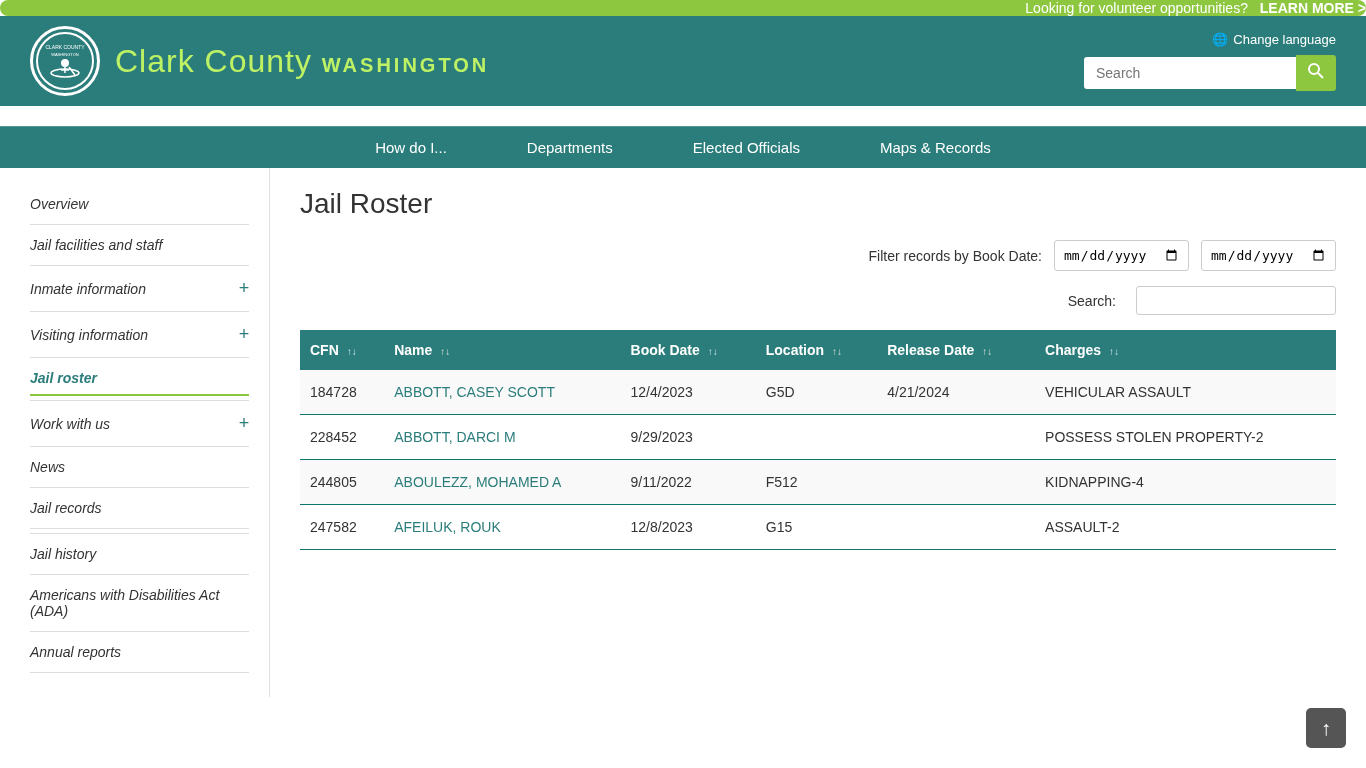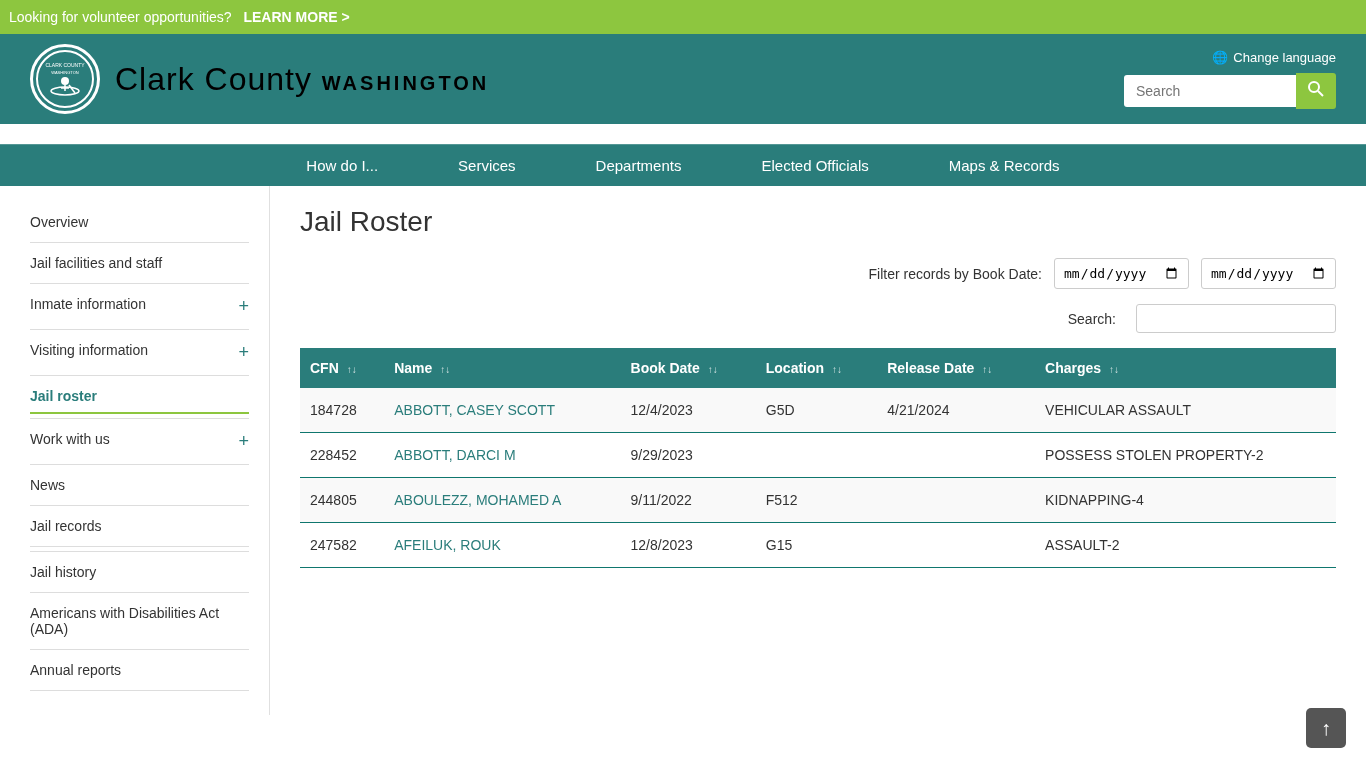--- a/index.html
+++ b/index.html
@@ -1,24 +1,25 @@
 <!DOCTYPE html>
 <html><head>
   <meta charset="utf-8">
   <style>
     * { box-sizing: border-box; margin: 0; padding: 0; }
     body { font-family: Arial, sans-serif; font-size: 14px; color: #333; background: #fff; }
 
     
     .top-banner {
       background: #8dc63f;
-      text-align: left;
-      padding: 9px;
-      color: #fff;
-      font-size: 14px;
+      text-align: right;
+      padding: 0;
+      color: #fff;
+      font-size: 14px;
+      border-radius: 11px;
     }
     .top-banner a {
       color: #fff;
       font-weight: bold;
       text-decoration: none;
       margin-left: 8px;
     }
 
     
     .header {
@@ -43,21 +44,21 @@
       display: flex;
       align-items: center;
       justify-content: center;
       overflow: hidden;
     }
     .logo-circle svg {
       width: 60px;
       height: 60px;
     }
     .header-title {
-      color: #000000;
+      color: #bef264;
       font-size: 32px;
       font-weight: 300;
       letter-spacing: 1px;
     }
     .header-title span {
       font-weight: 700;
       font-size: 20px;
       letter-spacing: 3px;
       text-transform: uppercase;
     }
@@ -76,21 +77,21 @@
       cursor: pointer;
     }
     .search-bar {
       display: flex;
       align-items: center;
     }
     .search-bar input {
       padding: 8px 12px;
       border: none;
       border-radius: 3px 0 0 3px;
-      width: 172px;
+      width: 212px;
       font-size: 14px;
       outline: none;
     }
     .search-bar button {
       background: #8dc63f;
       border: none;
       padding: 8px 12px;
       cursor: pointer;
       border-radius: 0 3px 3px 0;
       color: #fff;
@@ -125,27 +126,29 @@
 
     
     .sidebar {
       width: 270px;
       min-width: 270px;
       padding: 20px 20px 20px 30px;
       border-right: 1px solid #e0e0e0;
     }
     .sidebar-item {
       display: flex;
+      align-items: center;
       justify-content: space-between;
       padding: 8px 0;
       color: #333;
       cursor: pointer;
       font-size: 14px;
       text-decoration: none;
       border-bottom: none;
+      font-style: italic;
     }
     .sidebar-item.active {
       color: #2a7d7b;
       font-weight: 600;
       border-bottom: 2px solid #8dc63f;
     }
     .sidebar-item .plus-icon {
       color: #2a7d7b;
       font-size: 18px;
       font-weight: 300;
@@ -304,21 +307,20 @@
           <circle cx="6" cy="6" r="5" stroke="white" stroke-width="2" fill="none"></circle>
           <line x1="10" y1="10" x2="15" y2="15" stroke="white" stroke-width="2"></line>
         </svg>
       </button>
     </div>
   </div>
 </div>
 
 <nav class="nav">
   <a class="nav-item" href="#">How do I...</a>
-  <a class="nav-item" href="#">Services</a>
   <a class="nav-item" href="#">Departments</a>
   <a class="nav-item" href="#">Elected Officials</a>
   <a class="nav-item" href="#">Maps &amp; Records</a>
 </nav>
 
 <div class="layout">
 
   <aside class="sidebar">
     <a class="sidebar-item" href="#">
       <span>Overview</span>

